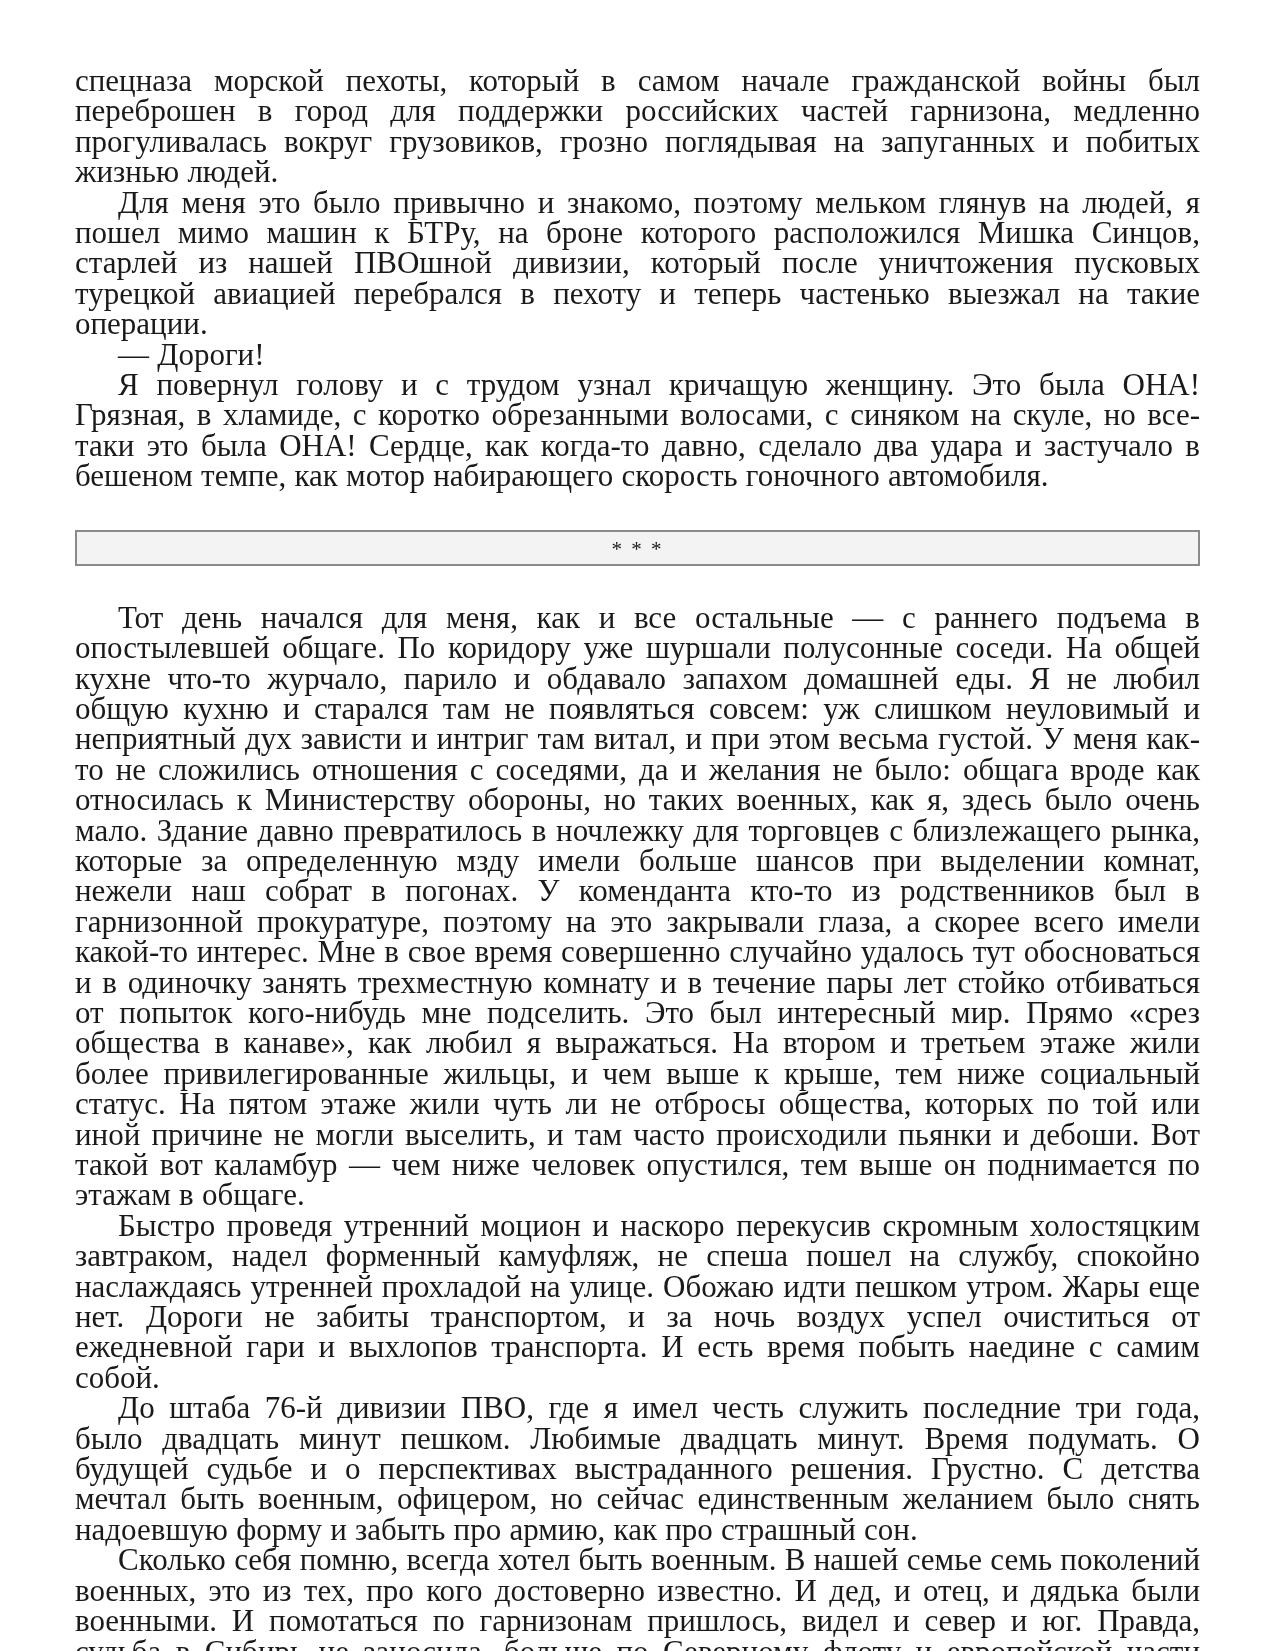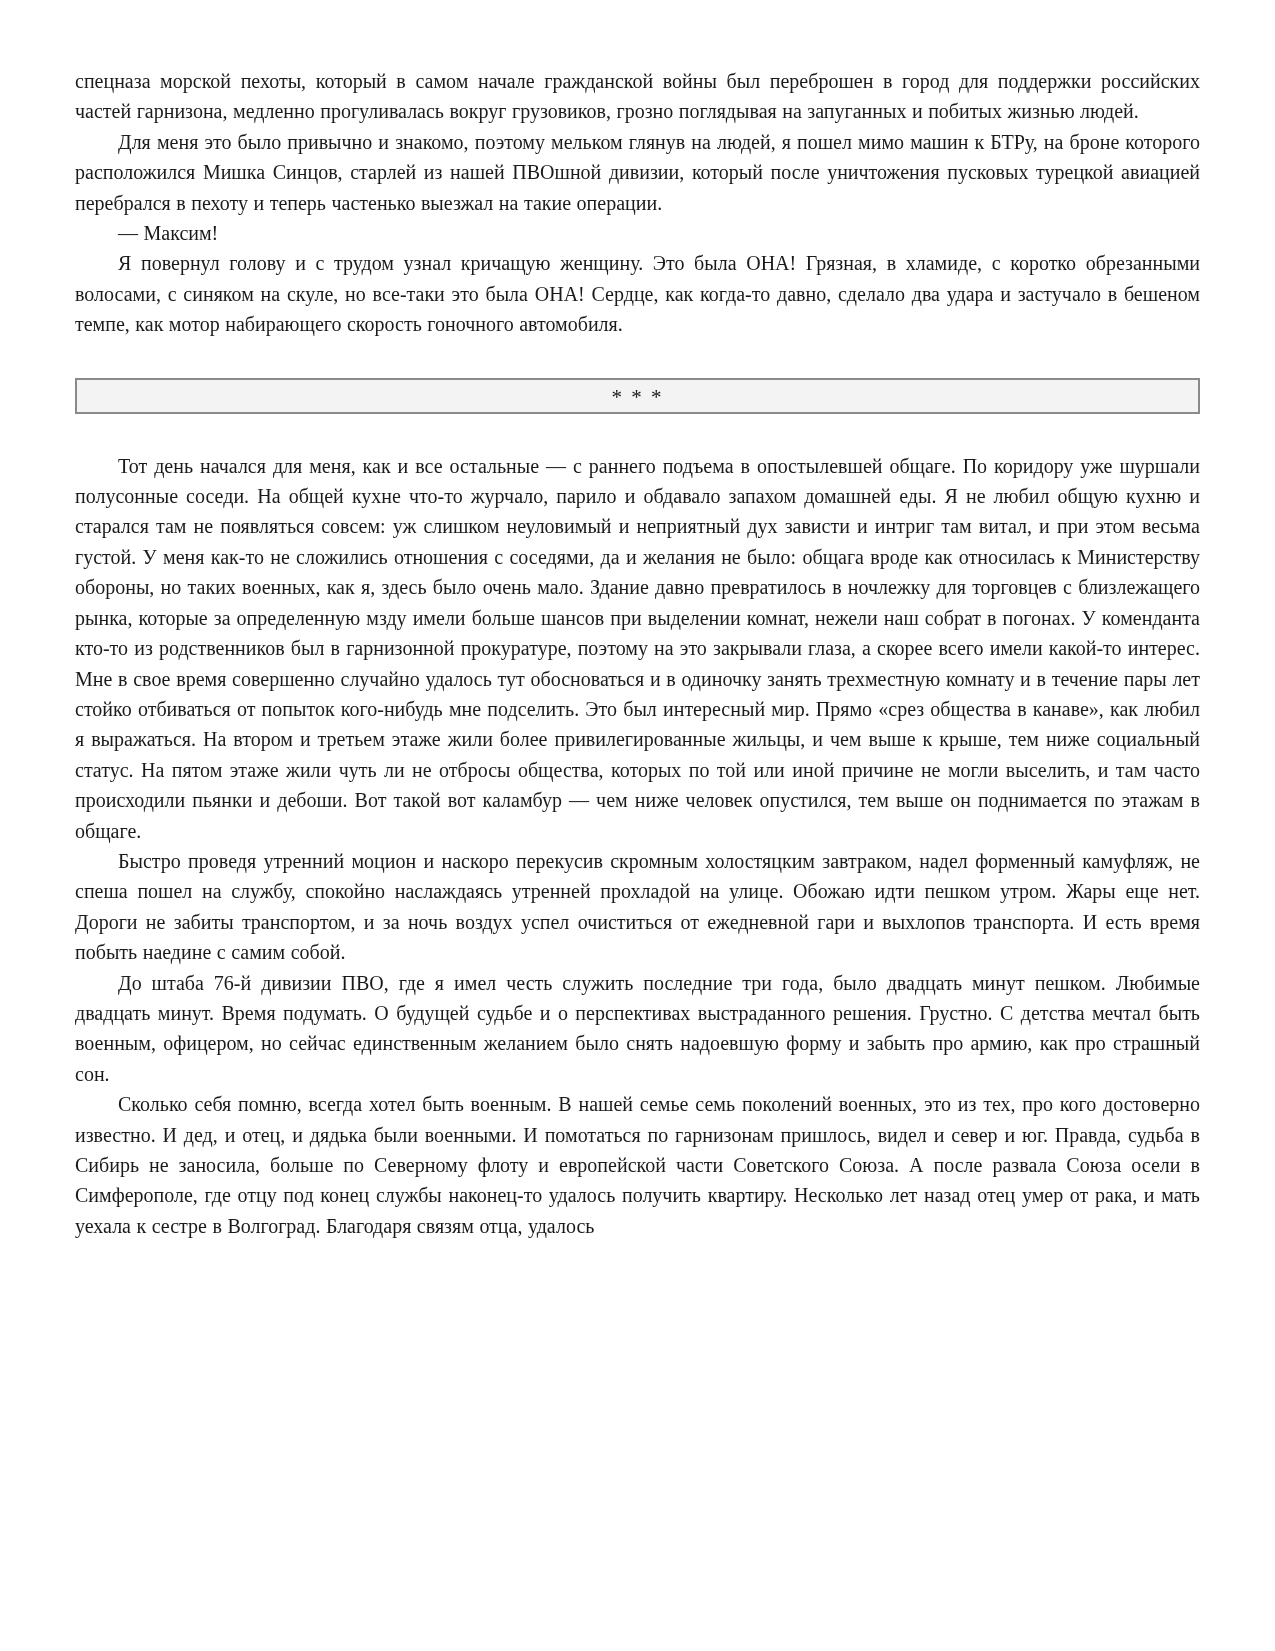--- a/index.html
+++ b/index.html
@@ -16,21 +16,21 @@
   }
   .page {
     box-sizing: border-box;
     width: 1275px;
     height: 1651px;
     padding: 66px 75px 0 75px;
     background: #ffffff;
   }
   .para {
     margin: 0;
-    font-size: 20px;
+    font-size: 31px;
     line-height: 30.4px;
     text-align: justify;
     text-indent: 43px;
     color: #1a1a1a;
     word-spacing: 0.5px;
   }
   .para.no-indent {
     text-indent: 0;
   }
   .separator {
@@ -50,21 +50,21 @@
     transform: translateY(2px);
   }
 </style>
 </head>
 <body>
 
 <div class="page">
 
   <p class="para no-indent">спецназа морской пехоты, который в самом начале гражданской войны был переброшен в город для поддержки российских частей гарнизона, медленно прогуливалась вокруг грузовиков, грозно поглядывая на запуганных и побитых жизнью людей.</p>
   <p class="para">Для меня это было привычно и знакомо, поэтому мельком глянув на людей, я пошел мимо машин к БТРу, на броне которого расположился Мишка Синцов, старлей из нашей ПВОшной дивизии, который после уничтожения пусковых турецкой авиацией перебрался в пехоту и теперь частенько выезжал на такие операции.</p>
-  <p class="para">— Максим!</p>
+  <p class="para">— Дороги!</p>
   <p class="para">Я повернул голову и с трудом узнал кричащую женщину. Это была ОНА! Грязная, в хламиде, с коротко обрезанными волосами, с синяком на скуле, но все-таки это была ОНА! Сердце, как когда-то давно, сделало два удара и застучало в бешеном темпе, как мотор набирающего скорость гоночного автомобиля.</p>
 
   <div class="separator">
     <span>* * *</span>
   </div>
 
   <p class="para">Тот день начался для меня, как и все остальные — с раннего подъема в опостылевшей общаге. По коридору уже шуршали полусонные соседи. На общей кухне что-то журчало, парило и обдавало запахом домашней еды. Я не любил общую кухню и старался там не появляться совсем: уж слишком неуловимый и неприятный дух зависти и интриг там витал, и при этом весьма густой. У меня как-то не сложились отношения с соседями, да и желания не было: общага вроде как относилась к Министерству обороны, но таких военных, как я, здесь было очень мало. Здание давно превратилось в ночлежку для торговцев с близлежащего рынка, которые за определенную мзду имели больше шансов при выделении комнат, нежели наш собрат в погонах. У коменданта кто-то из родственников был в гарнизонной прокуратуре, поэтому на это закрывали глаза, а скорее всего имели какой-то интерес. Мне в свое время совершенно случайно удалось тут обосноваться и в одиночку занять трехместную комнату и в течение пары лет стойко отбиваться от попыток кого-нибудь мне подселить. Это был интересный мир. Прямо «срез общества в канаве», как любил я выражаться. На втором и третьем этаже жили более привилегированные жильцы, и чем выше к крыше, тем ниже социальный статус. На пятом этаже жили чуть ли не отбросы общества, которых по той или иной причине не могли выселить, и там часто происходили пьянки и дебоши. Вот такой вот каламбур — чем ниже человек опустился, тем выше он поднимается по этажам в общаге.</p>
   <p class="para">Быстро проведя утренний моцион и наскоро перекусив скромным холостяцким завтраком, надел форменный камуфляж, не спеша пошел на службу, спокойно наслаждаясь утренней прохладой на улице. Обожаю идти пешком утром. Жары еще нет. Дороги не забиты транспортом, и за ночь воздух успел очиститься от ежедневной гари и выхлопов транспорта. И есть время побыть наедине с самим собой.</p>
   <p class="para">До штаба 76-й дивизии ПВО, где я имел честь служить последние три года, было двадцать минут пешком. Любимые двадцать минут. Время подумать. О будущей судьбе и о перспективах выстраданного решения. Грустно. С детства мечтал быть военным, офицером, но сейчас единственным желанием было снять надоевшую форму и забыть про армию, как про страшный сон.</p>
   <p class="para">Сколько себя помню, всегда хотел быть военным. В нашей семье семь поколений военных, это из тех, про кого достоверно известно. И дед, и отец, и дядька были военными. И помотаться по гарнизонам пришлось, видел и север и юг. Правда, судьба в Сибирь не заносила, больше по Северному флоту и европейской части Советского Союза. А после развала Союза осели в Симферополе, где отцу под конец службы наконец-то удалось получить квартиру. Несколько лет назад отец умер от рака, и мать уехала к сестре в Волгоград. Благодаря связям отца, удалось</p>

